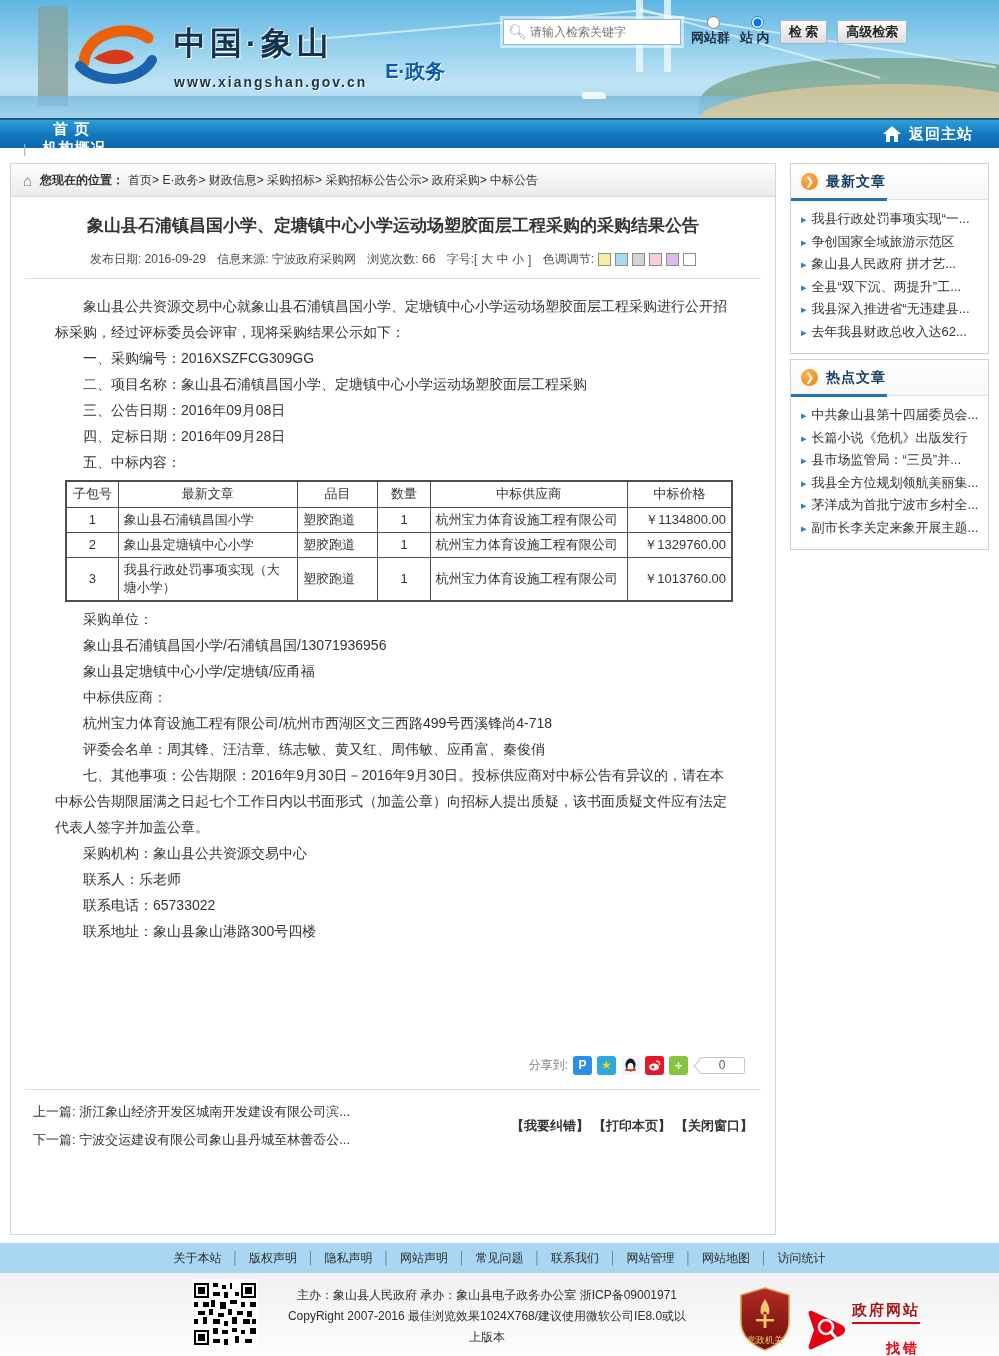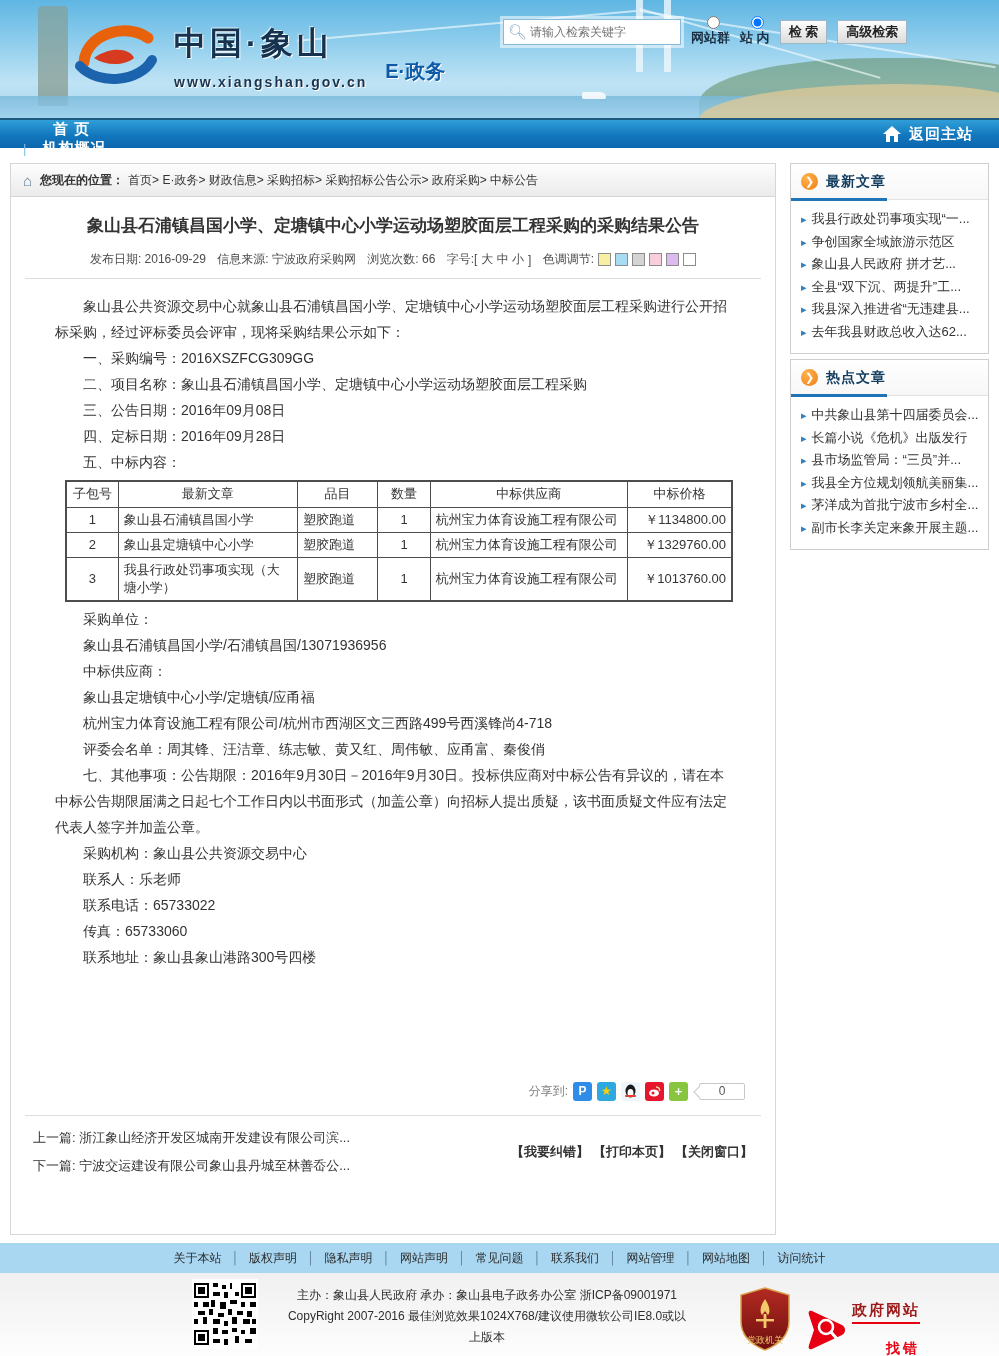--- a/index.html
+++ b/index.html
@@ -278,29 +278,28 @@
                 <td>杭州宝力体育设施工程有限公司</td>
                 <td>￥1013760.00</td>
               </tr>
 
           </tbody>
         </table>
 
         <div>
           <p>采购单位：</p>
             <p>象山县石浦镇昌国小学/石浦镇昌国/13071936956</p>
+            <p>象山县定塘镇中心小学/定塘镇/应甬福</p>
             <p>中标供应商：</p>
-            <p>象山县定塘镇中心小学/定塘镇/应甬福</p>
             <p>杭州宝力体育设施工程有限公司/杭州市西湖区文三西路499号西溪锋尚4-718</p>
             <p>评委会名单：周其锋、汪洁章、练志敏、黄又红、周伟敏、应甬富、秦俊俏</p>
             <p>七、其他事项：公告期限：2016年9月30日－2016年9月30日。投标供应商对中标公告有异议的，请在本中标公告期限届满之日起七个工作日内以书面形式（加盖公章）向招标人提出质疑，该书面质疑文件应有法定代表人签字并加盖公章。</p>
             <p>采购机构：象山县公共资源交易中心</p>
             <p>联系人：乐老师</p>
             <p>联系电话：65733022</p>
-            <p>传真：65733060</p>
             <p>联系地址：象山县象山港路300号四楼</p>
         </div>
       </div>
 
       <div class="share-row">
         <span>分享到:</span>
         <span class="share-ic" style="background:#2f8ce8;">P</span>
         <span class="share-ic" style="background:#2da8e0;color:#ffd200;">★</span>
         <span class="share-ic" style="background:#eef5fb;">
           <svg width="13" height="15" viewBox="0 0 13 15">

